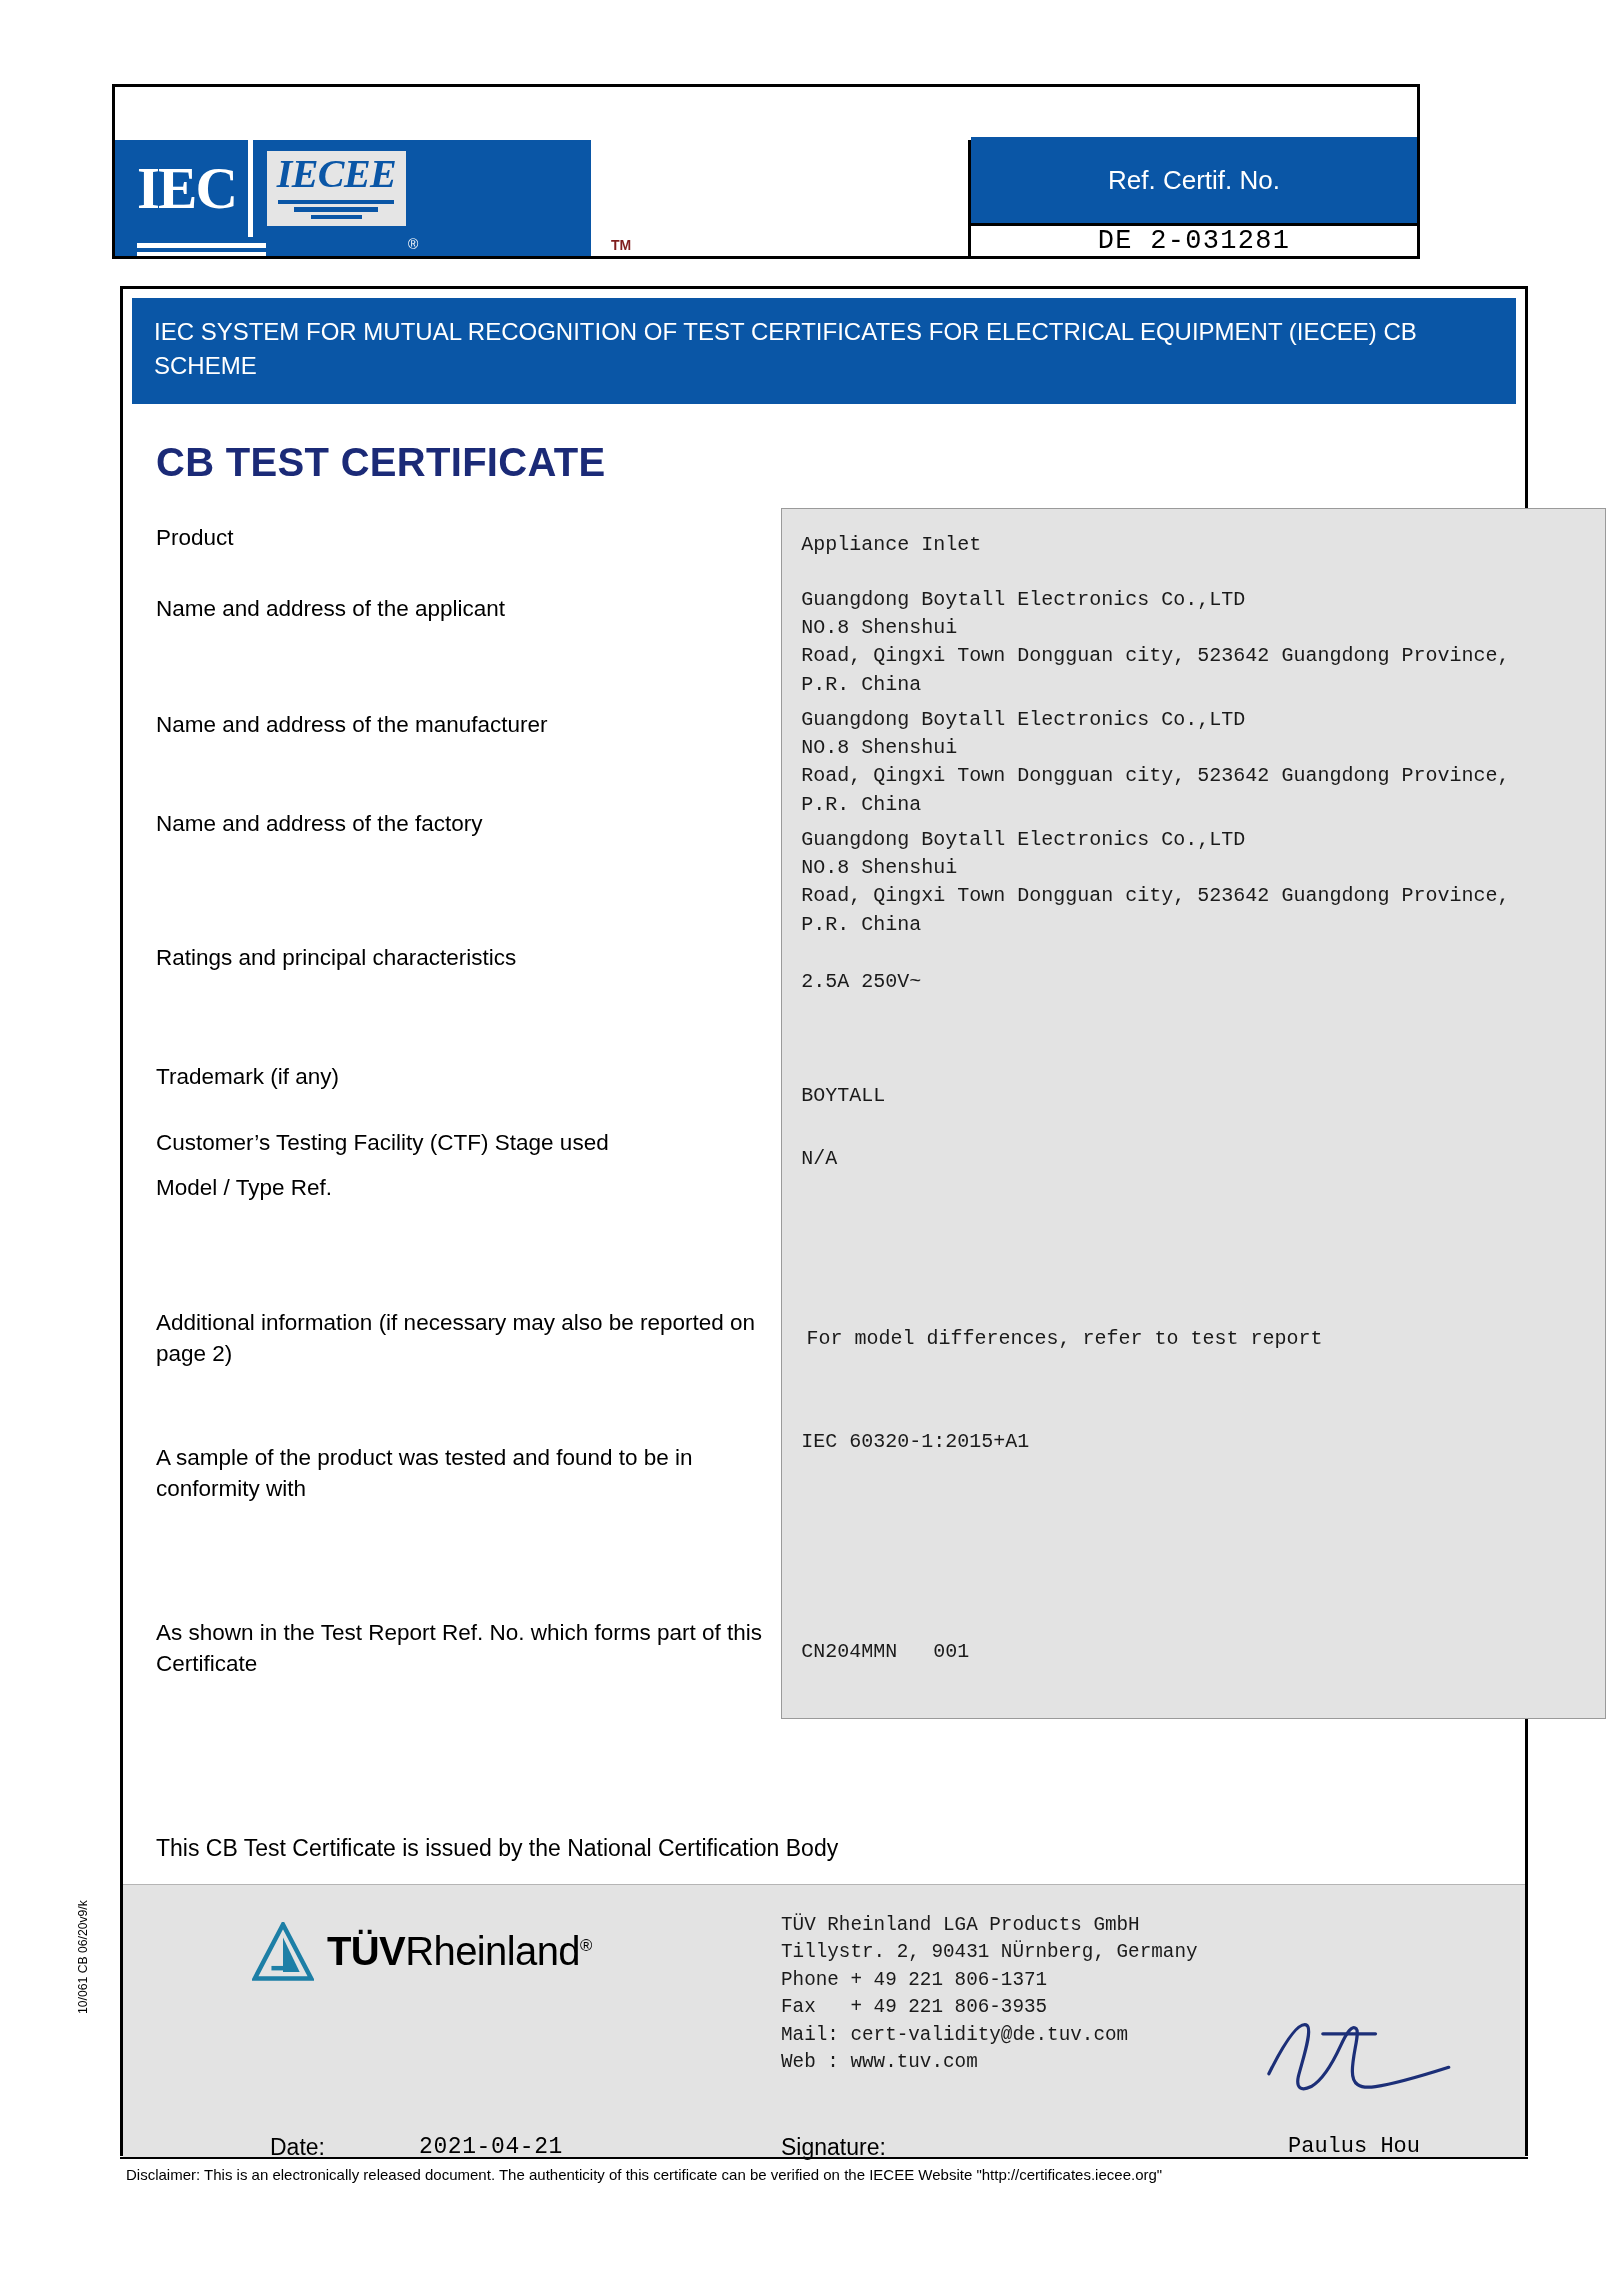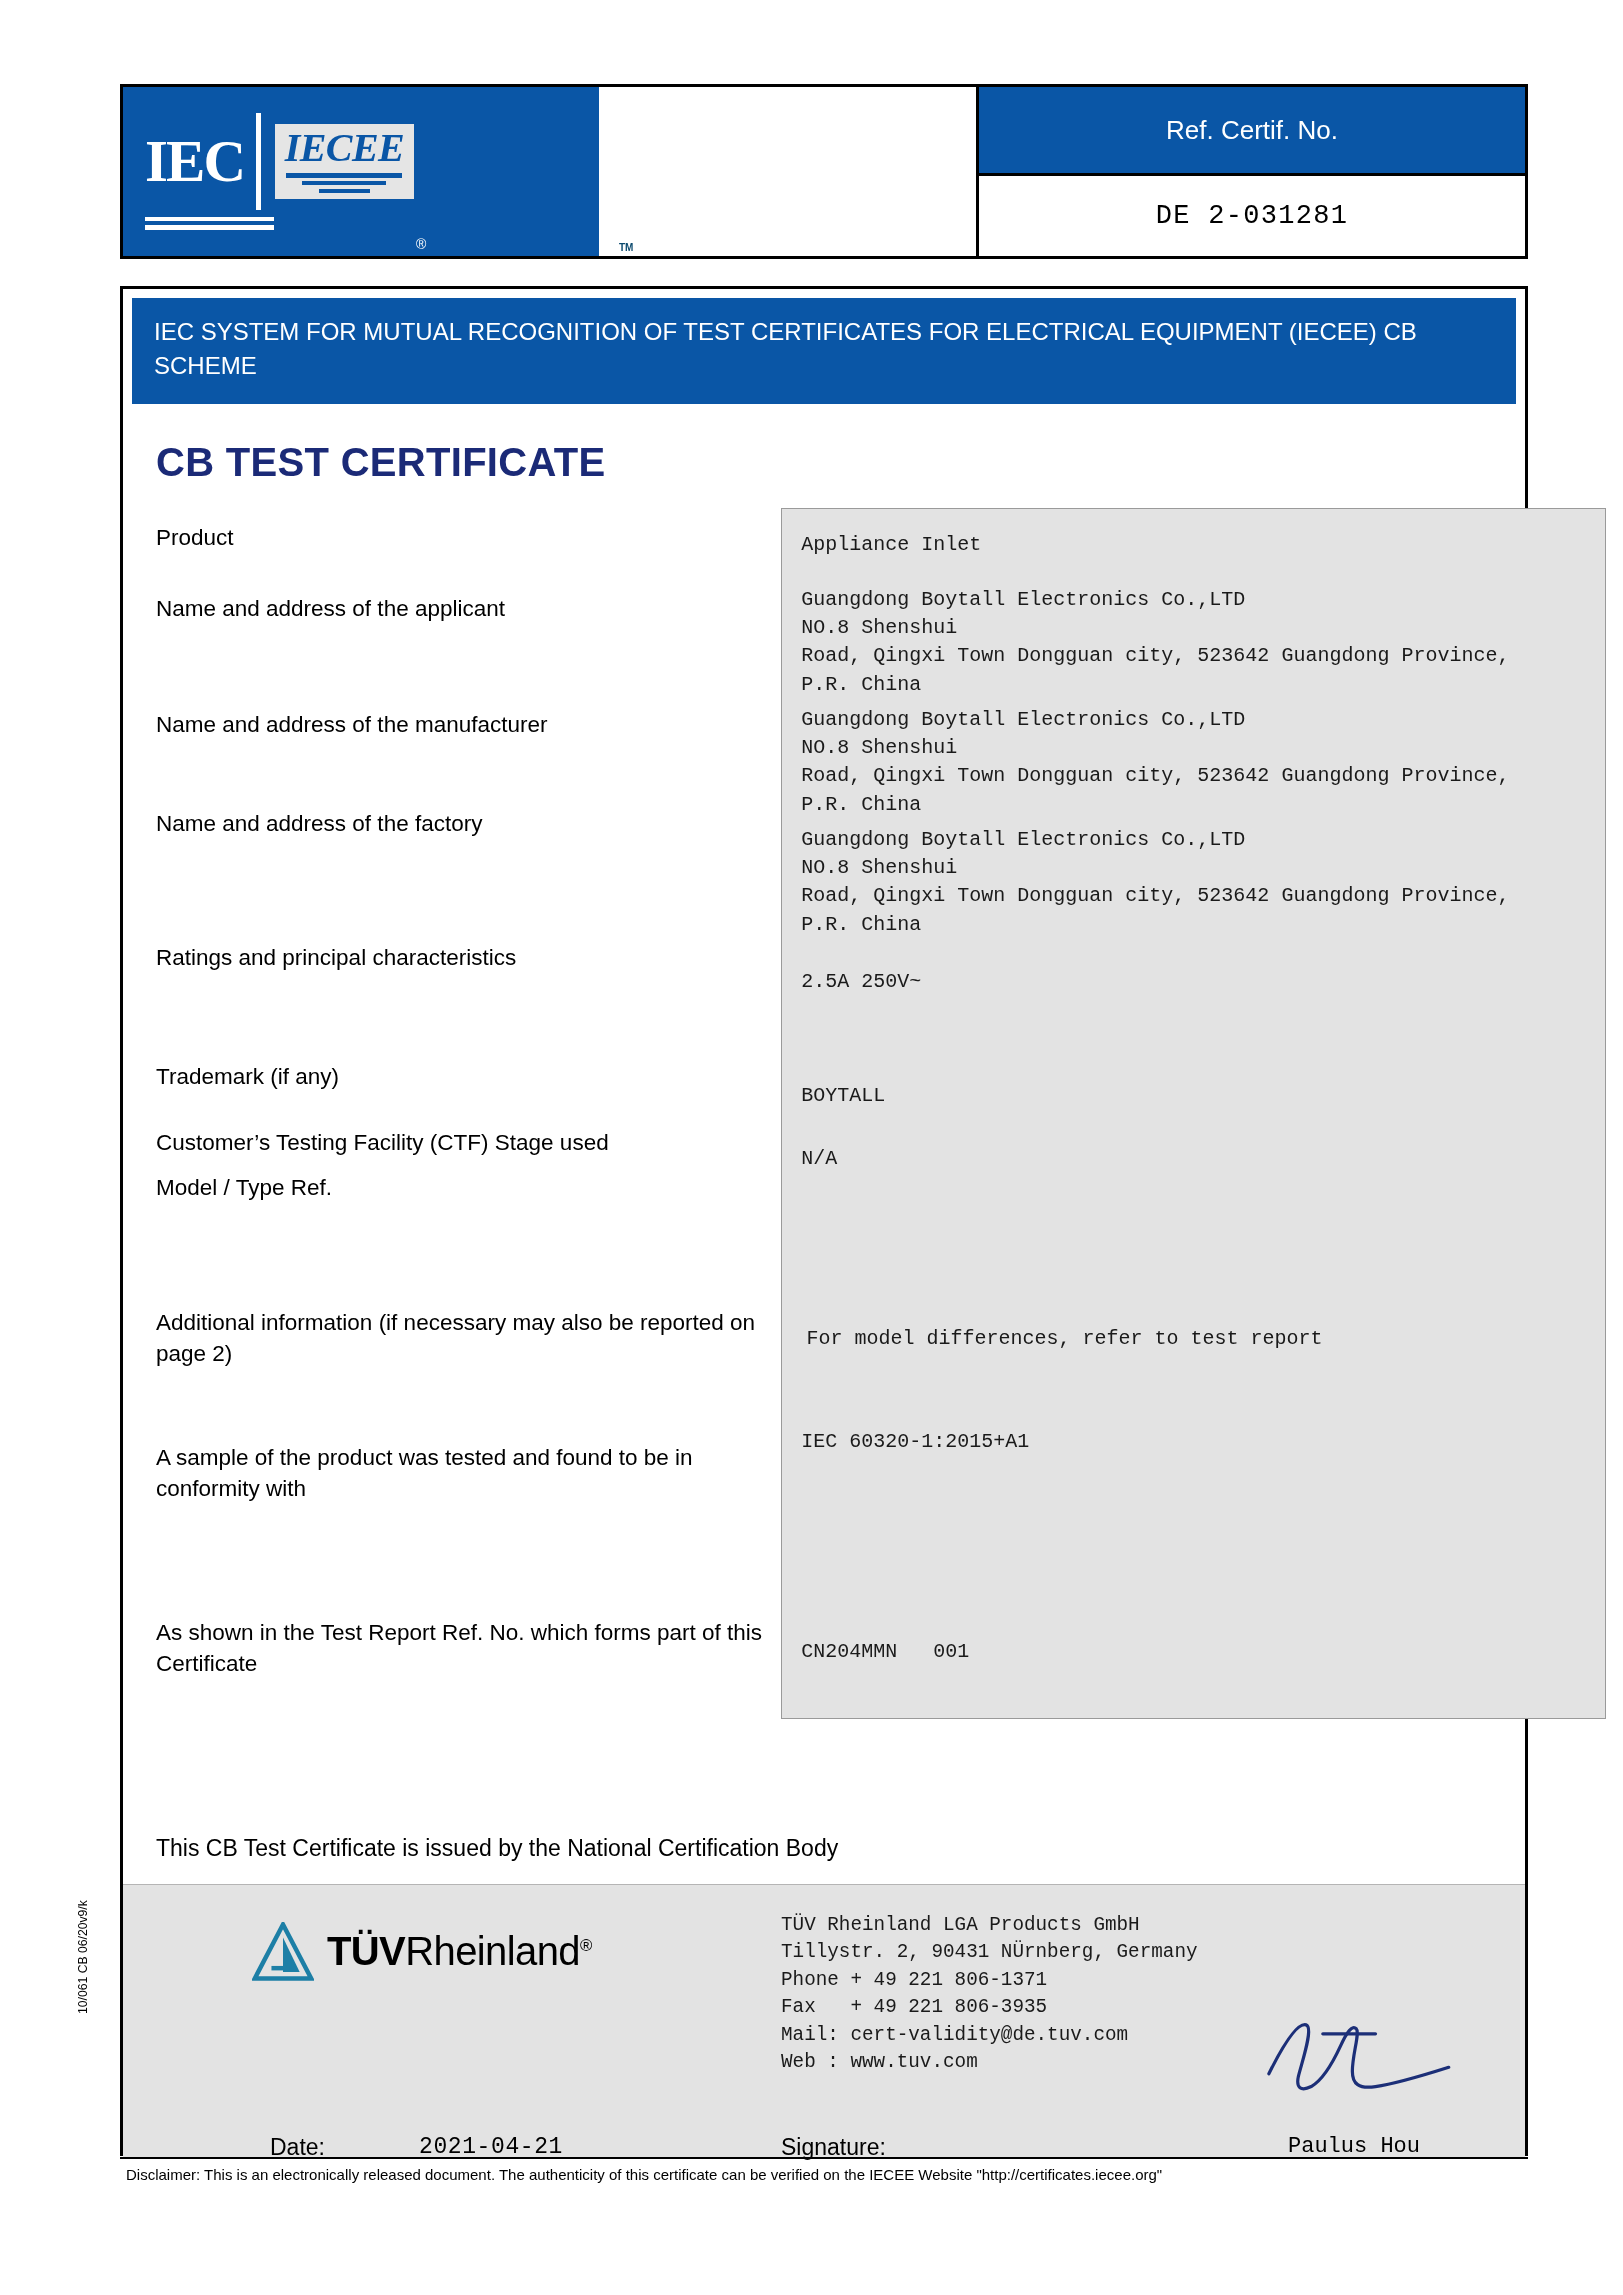--- a/index.html
+++ b/index.html
@@ -18,27 +18,28 @@
     position: absolute;
     left: 0; top: 0;
     width: 1623px;
     height: 2295px;
     background: #fff;
   }
 
   
   .header-row {
     position: absolute;
-    left: 120px;
+    left: 112px;
     top: 84px;
-    width: 1408px;
+    width: 1308px;
     height: 175px;
     border: 3.2px solid #000;
     box-sizing: border-box;
     display: flex;
+    align-items: flex-end;
   }
   .logo-cell {
     width: 856px;
     border-right: 3.2px solid #000;
     box-sizing: border-box;
     display: flex;
     align-items: stretch;
   }
   .iec-blue {
     width: 476px;
@@ -95,22 +96,22 @@
     position: absolute;
     left: 293px;
     bottom: 3.9px;
     color: #fff;
     font-size: 14px;
   }
   .tm-mark {
     position: absolute;
     left: 496px;
     bottom: 2.6px;
-    color: #0c4a6e;
-    font-size: 10px;
+    color: #7f1d1d;
+    font-size: 14px;
     font-weight: bold;
   }
   .ref-cell {
     flex: 1;
     display: flex;
     flex-direction: column;
   }
   .ref-title {
     background: #0a56a6;
     color: #fff;

